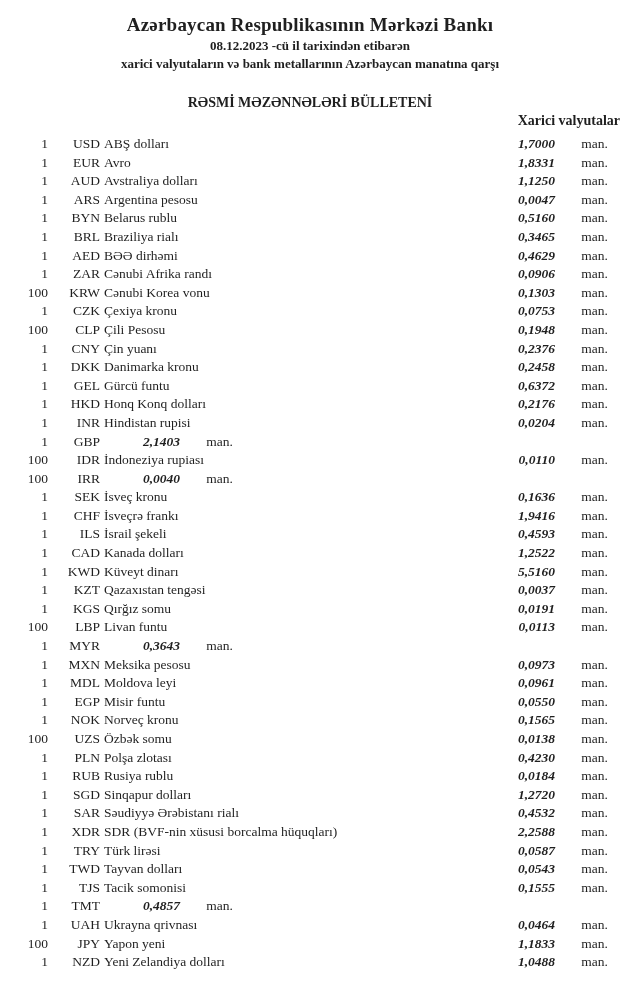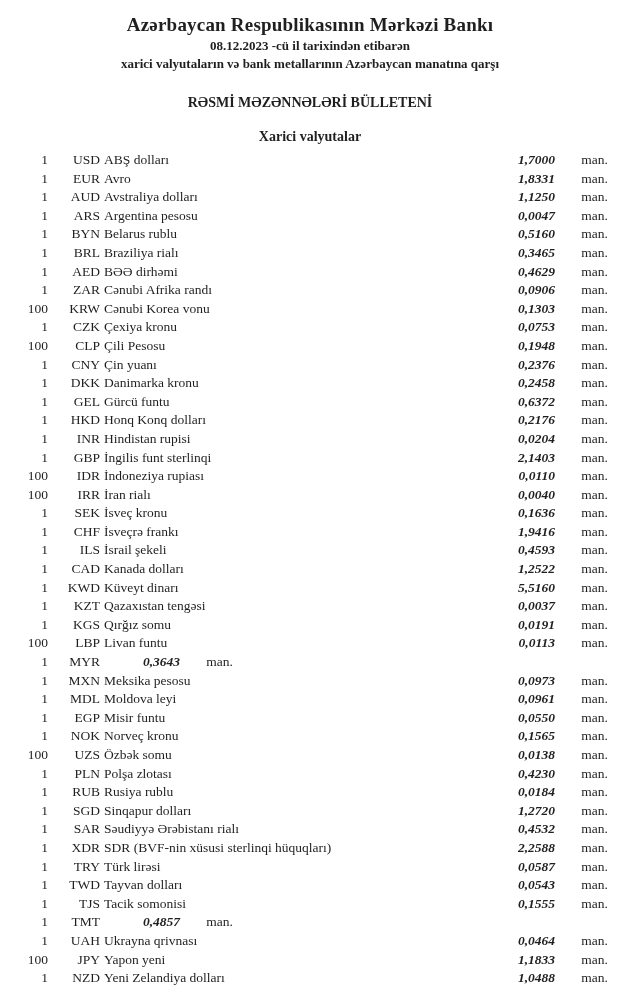--- a/index.html
+++ b/index.html
@@ -29,22 +29,22 @@
     font-weight: bold;
     line-height: 18px;
   }
   .bulletin-title {
     font-size: 14px;
     font-weight: bold;
     line-height: 19px;
     margin-top: 20px;
   }
   .section-title {
-    margin-top: 16px;
-    text-align: center;
+    margin-top: 0;
+    text-align: right;
     font-size: 14px;
     font-weight: bold;
     line-height: 18px;
   }
   .rates { margin-top: 5px; }
   .rate-row {
     display: flex;
     align-items: baseline;
     height: 18.6px;
     font-size: 13.5px;
@@ -200,37 +200,35 @@
     <span class="cell-qty">1</span>
     <span class="cell-code">INR</span>
     <span class="cell-name">Hindistan rupisi</span>
     <span class="cell-value">0,0204</span>
     <span class="cell-unit">man.</span>
   </div>
 
   <div class="rate-row">
     <span class="cell-qty">1</span>
     <span class="cell-code">GBP</span>
-    <span class="cell-name">İngilis funt sterlinqi</span>
     <span class="cell-value">2,1403</span>
     <span class="cell-unit">man.</span>
   </div>
 
   <div class="rate-row">
     <span class="cell-qty">100</span>
     <span class="cell-code">IDR</span>
     <span class="cell-name">İndoneziya rupiası</span>
     <span class="cell-value">0,0110</span>
     <span class="cell-unit">man.</span>
   </div>
 
   <div class="rate-row">
     <span class="cell-qty">100</span>
     <span class="cell-code">IRR</span>
-    <span class="cell-name">İran rialı</span>
     <span class="cell-value">0,0040</span>
     <span class="cell-unit">man.</span>
   </div>
 
   <div class="rate-row">
     <span class="cell-qty">1</span>
     <span class="cell-code">SEK</span>
     <span class="cell-name">İsveç kronu</span>
     <span class="cell-value">0,1636</span>
     <span class="cell-unit">man.</span>
@@ -367,21 +365,21 @@
     <span class="cell-qty">1</span>
     <span class="cell-code">SAR</span>
     <span class="cell-name">Səudiyyə Ərəbistanı rialı</span>
     <span class="cell-value">0,4532</span>
     <span class="cell-unit">man.</span>
   </div>
 
   <div class="rate-row">
     <span class="cell-qty">1</span>
     <span class="cell-code">XDR</span>
-    <span class="cell-name">SDR (BVF-nin xüsusi sterlinqi hüquqları)</span>
+    <span class="cell-name">SDR (BVF-nin xüsusi borcalma hüquqları)</span>
     <span class="cell-value">2,2588</span>
     <span class="cell-unit">man.</span>
   </div>
 
   <div class="rate-row">
     <span class="cell-qty">1</span>
     <span class="cell-code">TRY</span>
     <span class="cell-name">Türk lirəsi</span>
     <span class="cell-value">0,0587</span>
     <span class="cell-unit">man.</span>

